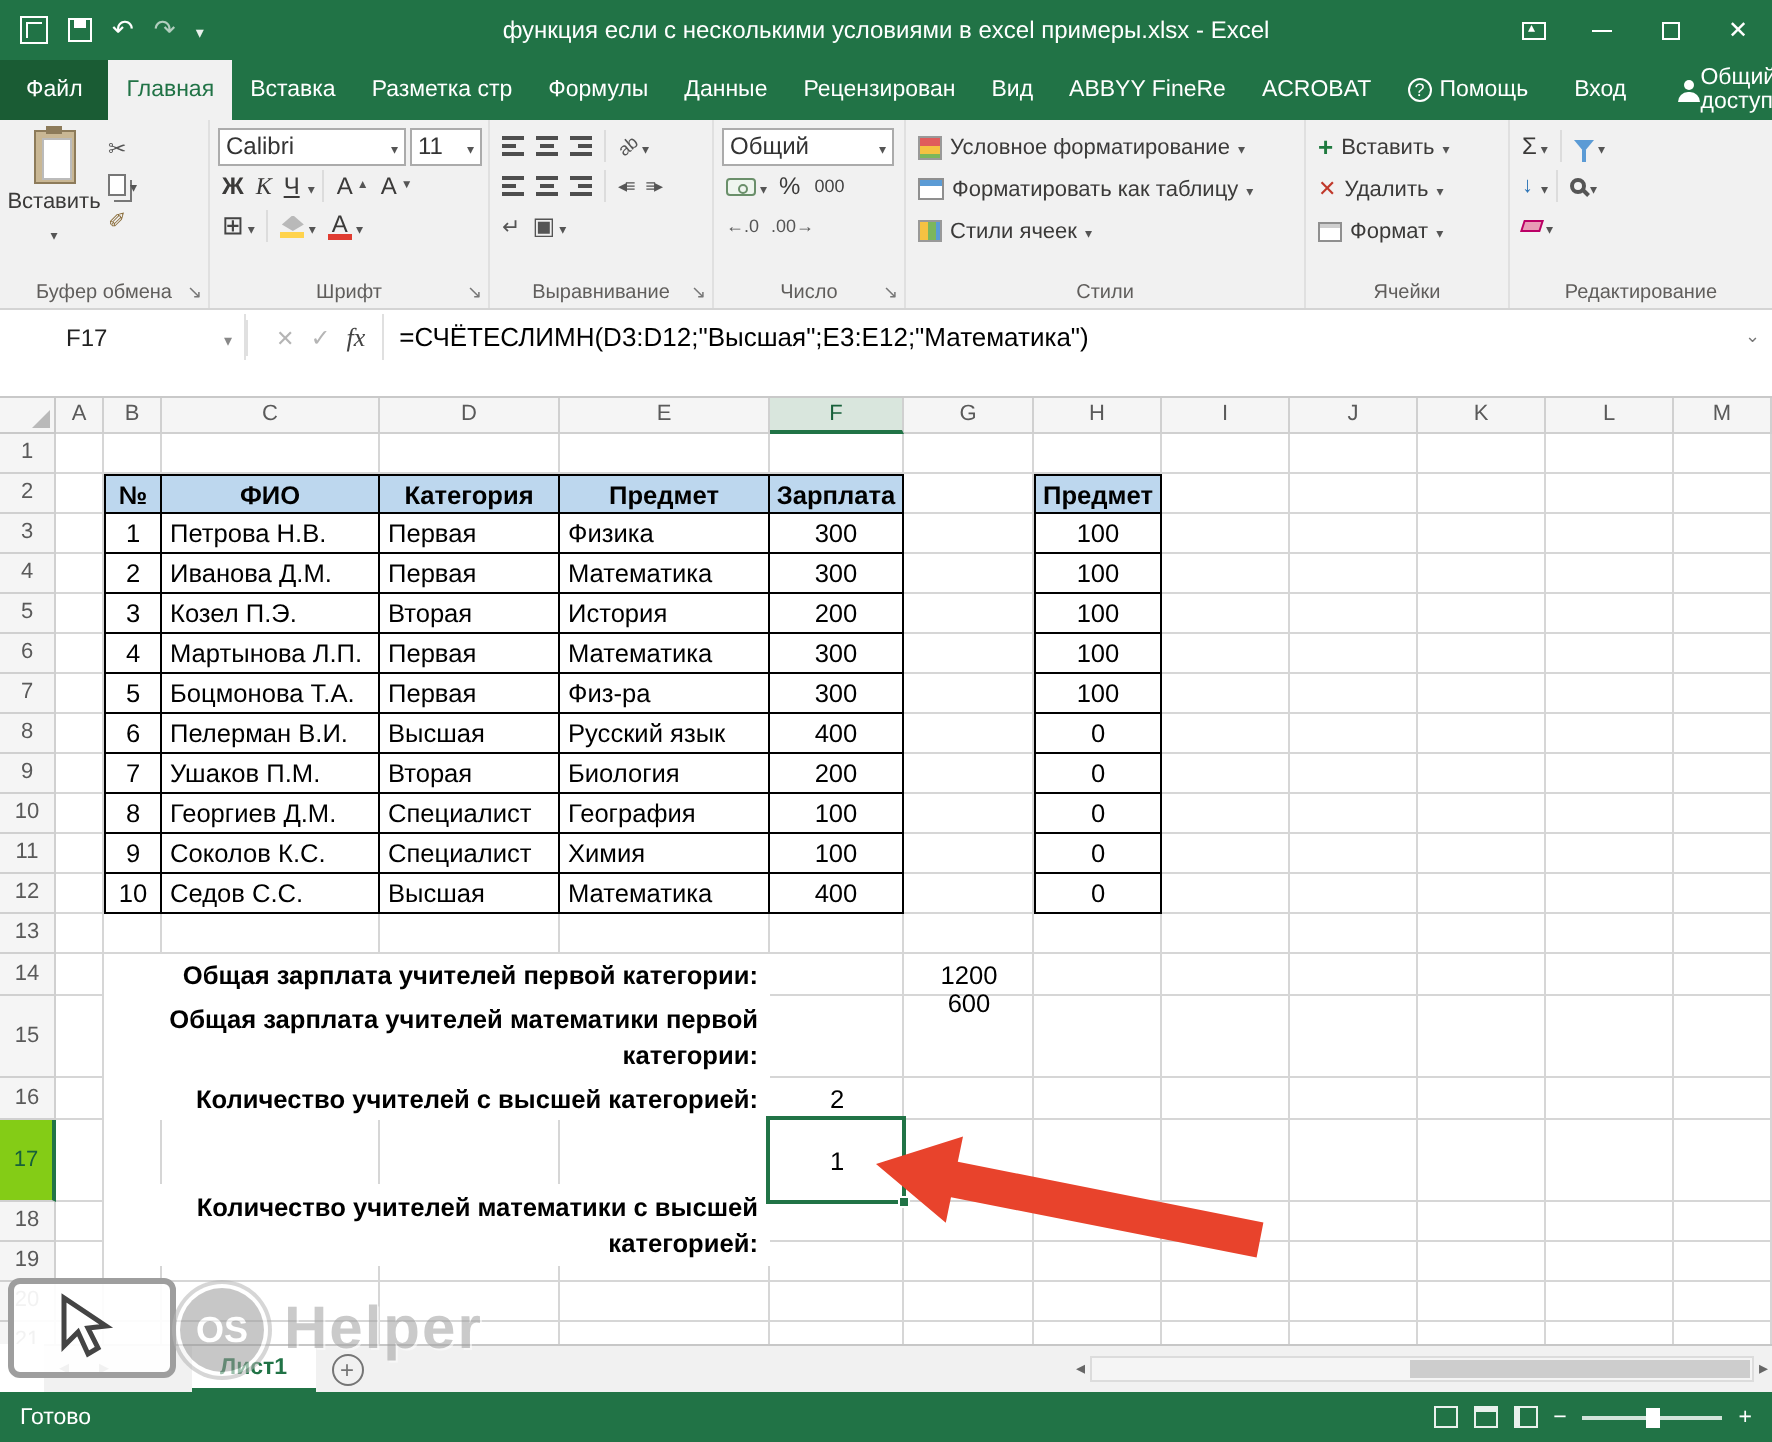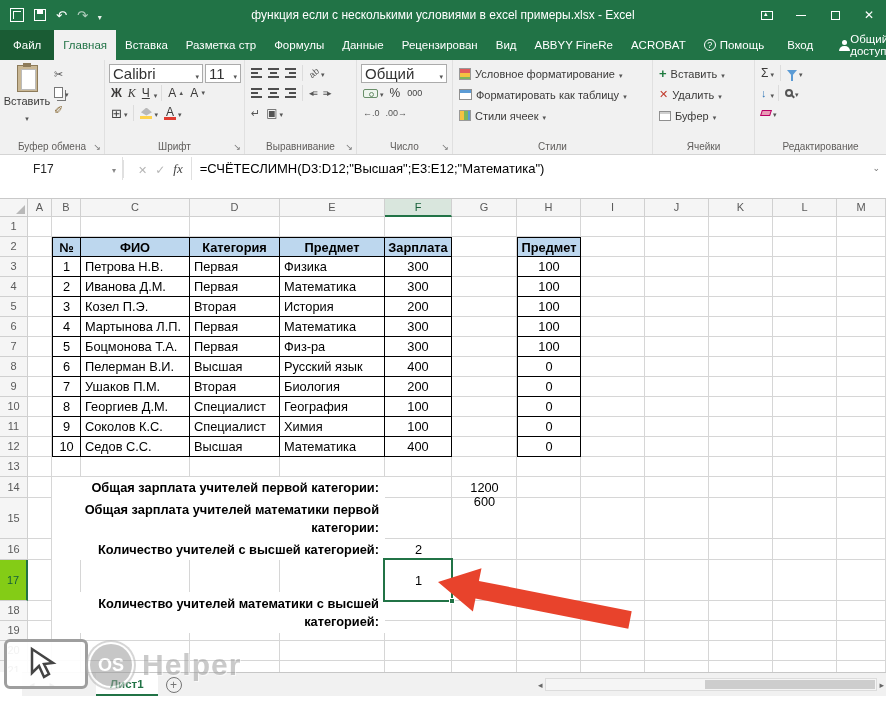--- a/index.html
+++ b/index.html
@@ -44,21 +44,21 @@
 
   
   .ribbon { height:95px; background:#f1f1f1; display:flex; border-bottom:1px solid #d4d4d4; }
   .rgroup { position:relative; border-right:1px solid #e0e0e0; padding:3px 3px 16px 4px; flex:0 0 auto; }
   .glabel { position:absolute; bottom:2px; left:0; right:0; text-align:center; font-size:10px; color:#605e5c; white-space:nowrap; overflow:hidden; }
   .glauncher { position:absolute; right:3px; bottom:2px; font-size:9px; color:#777; }
   .glauncher::after { content:"↘"; }
   .rrow { display:flex; align-items:center; height:20px; gap:2px; }
   .rbtn { display:inline-flex; align-items:center; gap:2px; padding:1px 2px; font-size:12px; color:#3b3a39; }
   .dd::after { content:"▾"; font-size:7px; color:#555; }
-  .rsel { background:#fff; border:1px solid #ababab; height:19px; font-size:15px; color:#333; display:flex; align-items:center; justify-content:space-between; padding:0 3px; }
+  .rsel { background:#fff; border:1px solid #ababab; height:19px; font-size:12px; color:#333; display:flex; align-items:center; justify-content:space-between; padding:0 3px; }
   .vsep { width:1px; height:16px; background:#dcdcdc; margin:0 2px; }
 
   .bigbtn { width:46px; display:flex; flex-direction:column; align-items:center; padding-top:2px; }
   .clipb { width:21px; height:27px; background:#c9b794; border:1px solid #8d7b5a; position:relative; }
   .clipb::before { content:""; position:absolute; left:5px; top:-3px; width:8px; height:4px; background:#8d7b5a; }
   .clipb::after { content:""; position:absolute; left:3px; top:3px; width:13px; height:19px; background:#fff; border:1px solid #bbb; }
   .bigtxt { font-size:11px; color:#3b3a39; margin-top:3px; }
   .minicol { display:flex; flex-direction:column; gap:3px; padding:4px 0 0 4px; }
   .mini { display:flex; align-items:center; gap:2px; font-size:11px; color:#555; height:15px; }
   .scissors::after { content:"✂"; font-size:11px; color:#555; }
@@ -401,21 +401,21 @@
         <span>Вставить</span>
           <span class="dd"></span>
       </div>
       <div class="stylebtn">
         <span class="xred"></span>
         <span>Удалить</span>
           <span class="dd"></span>
       </div>
       <div class="stylebtn">
         <span class="fmtico"></span>
-        <span>Буфер</span>
+        <span>Формат</span>
           <span class="dd"></span>
       </div>
       <span class="glabel">Ячейки</span>
     </div>
 
     <div class="rgroup" style="flex:1;border-right:none">
       <div class="rrow">
         <span class="rbtn">
             <span>Σ</span>
             <span class="dd"></span>
@@ -630,14 +630,27 @@
     <span class="st-add"></span>
     <div class="hscroll">
       <span class="hs-ar l"></span>
       <div class="hs-track">
           <div class="hs-thumb"></div>
         </div>
       <span class="hs-ar r"></span>
     </div>
   </div>
 
+  <div class="statusbar">
+    <span>Готово</span>
+    <div class="sb-right">
+      <span class="viewico"></span>
+      <span class="viewico v2"></span>
+      <span class="viewico v3"></span>
+      <span class="zminus"></span>
+      <span class="zslider">
+          <span class="zthumb"></span>
+        </span>
+      <span class="zplus"></span>
+    </div>
+  </div>
 
 </div>
 
 </body></html>

